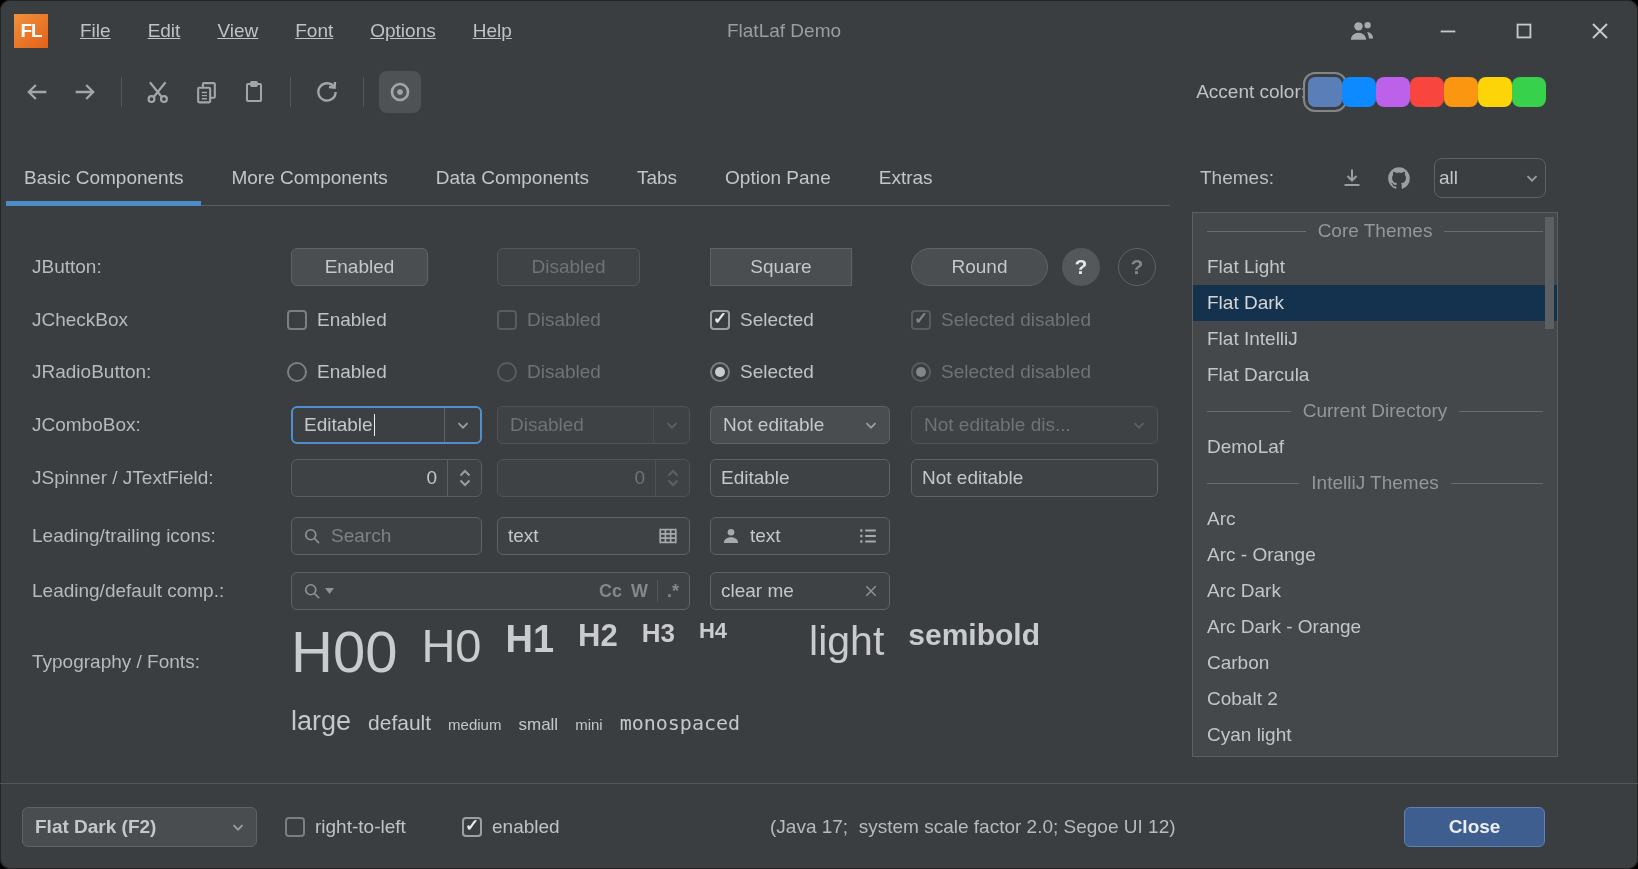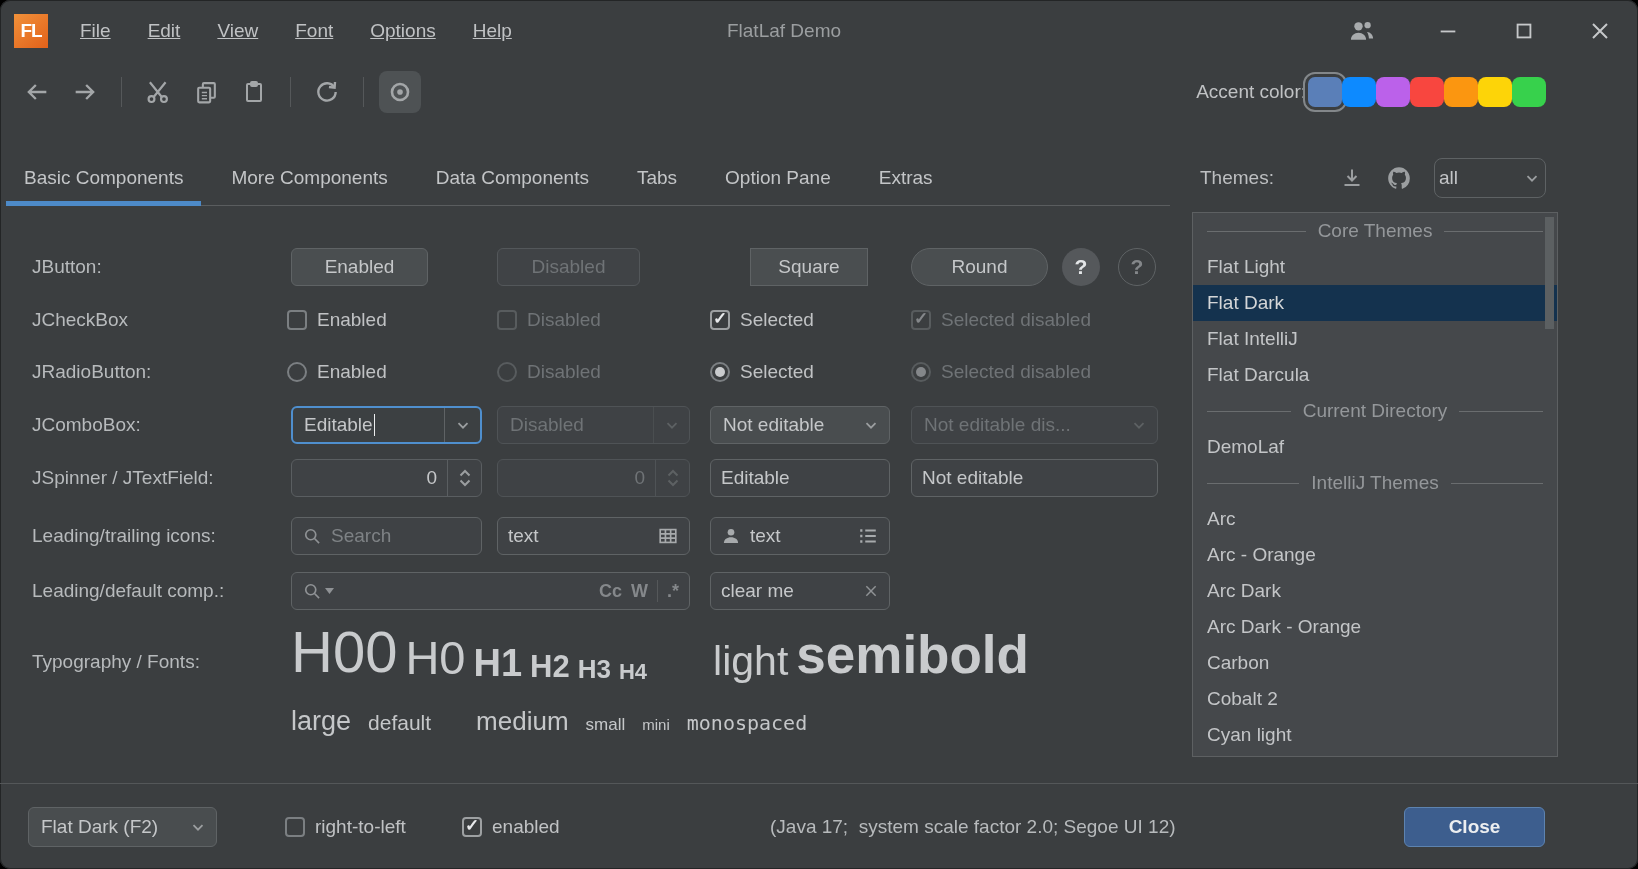--- a/index.html
+++ b/index.html
@@ -103,28 +103,28 @@
 
   .tfield { height:38px; border:1px solid #5f6365; border-radius:6px; background:#3f4245;
     display:flex; align-items:center; padding:0 10px; font-size:19px; color:#c5c7c9; gap:9px; }
   .tfield input { background:transparent; border:none; outline:none; color:#c5c7c9; font:inherit; width:100%; padding:0; }
   .tfield input::placeholder { color:#7e8285; opacity:1; }
   .ficon { color:#8f9295; flex:none; }
   .fsep { width:1px; height:22px; background:#55585a; flex:none; }
   .ftxt { color:#85888b; font-weight:bold; font-size:18px; flex:none; }
 
   
-  .typo1 { position:absolute; left:291px; top:0; display:flex; align-items:flex-end; gap:8px; color:#c9cbcd; white-space:nowrap; }
+  .typo1 { position:absolute; left:291px; top:0; display:flex; align-items:flex-start; gap:24px; color:#c9cbcd; white-space:nowrap; }
   .h00 { font-size:58px; } .h0 { font-size:47px; }
   .h1 { font-size:38px; font-weight:bold; } .h2 { font-size:31px; font-weight:bold; }
   .h3 { font-size:26px; font-weight:bold; } .h4 { font-size:22px; font-weight:bold; }
   .t-light { font-size:41px; font-weight:300; margin-left:58px; }
-  .t-semibold { font-size:53px; font-weight:bold; }
+  .t-semibold { font-size:30px; font-weight:bold; }
   .typo2 { position:absolute; left:291px; top:88px; display:flex; align-items:baseline; gap:17px; color:#c5c7c9; }
-  .t-large { font-size:27px; } .t-default { font-size:21px; } .t-medium { font-size:26px;margin-left:28px; }
+  .t-large { font-size:27px; } .t-default { font-size:21px; } .t-medium { font-size:15px; }
   .t-small { font-size:17px; } .t-mini { font-size:15px; }
   .t-mono { font-family:"DejaVu Sans Mono", monospace; font-size:20px; }
 
   
   .bottombar { position:absolute; left:0; top:783px; width:1638px; height:86px; border-top:1px solid #545759; }
   .bb-ctl { position:absolute; top:50%; transform:translateY(-50%); }
   .status { font-size:19px; color:#b7babc; white-space:pre; }
   .close-btn { width:141px; height:40px; background:#3d5e8e; border:1px solid #5d83b0; border-radius:6px;
     color:#eceef0; font-size:19px; font-weight:bold; display:flex; align-items:center; justify-content:center; }
 </style>
@@ -289,21 +289,21 @@
     <div class="titem">Cobalt 2</div>
     <div class="titem">Cyan light</div>
     <div class="titem">Dark Flat</div>
     <div class="list-scroll"></div>
   </div>
 
   <div class="row" style="top:246px; height:42px;">
     <span class="rowlabel">JButton:</span>
     <span class="ctl btn" style="left:291px; width:137px;">Enabled</span>
     <span class="ctl btn disabled" style="left:497px; width:143px;">Disabled</span>
-    <span class="ctl btn square" style="left:710px; width:118px;margin-left:40px;">Square</span>
+    <span class="ctl btn square" style="left:710px; width:142px;">Square</span>
     <span class="ctl btn round" style="left:911px; width:137px;">Round</span>
     <span class="ctl help filled" style="left:1062px;">?</span>
     <span class="ctl help outlined" style="left:1118px;">?</span>
   </div>
 
   <div class="row" style="top:302px; height:36px;">
     <span class="rowlabel">JCheckBox</span>
     <span class="ctl checkwrap" style="left:287px;">
       <span class="cbox"></span>
         <span>Enabled</span>
@@ -492,21 +492,21 @@
       <span class="t-large">large</span>
       <span class="t-default">default</span>
       <span class="t-medium">medium</span>
       <span class="t-small">small</span>
       <span class="t-mini">mini</span>
       <span class="t-mono">monospaced</span>
     </div>
   </div>
 
   <div class="bottombar">
-    <span class="bb-ctl combo" style="left:28px; width:189px; height:40px; position:absolute;">
+    <span class="bb-ctl combo" style="left:22px; width:235px; height:40px; position:absolute;font-weight:bold;">
       <span class="val">Flat Dark (F2)</span>
       <span class="arrow">
         <svg width="18" height="18" viewBox="0 0 24 24" fill="none" stroke="currentColor" stroke-width="2.4">
             <path d="M6 9.5 l6 6 6-6"></path>
           </svg>
       </span>
     </span>
     <span class="bb-ctl checkwrap" style="left:285px; position:absolute;">
       <span class="cbox"></span>
       <span>right-to-left</span>

